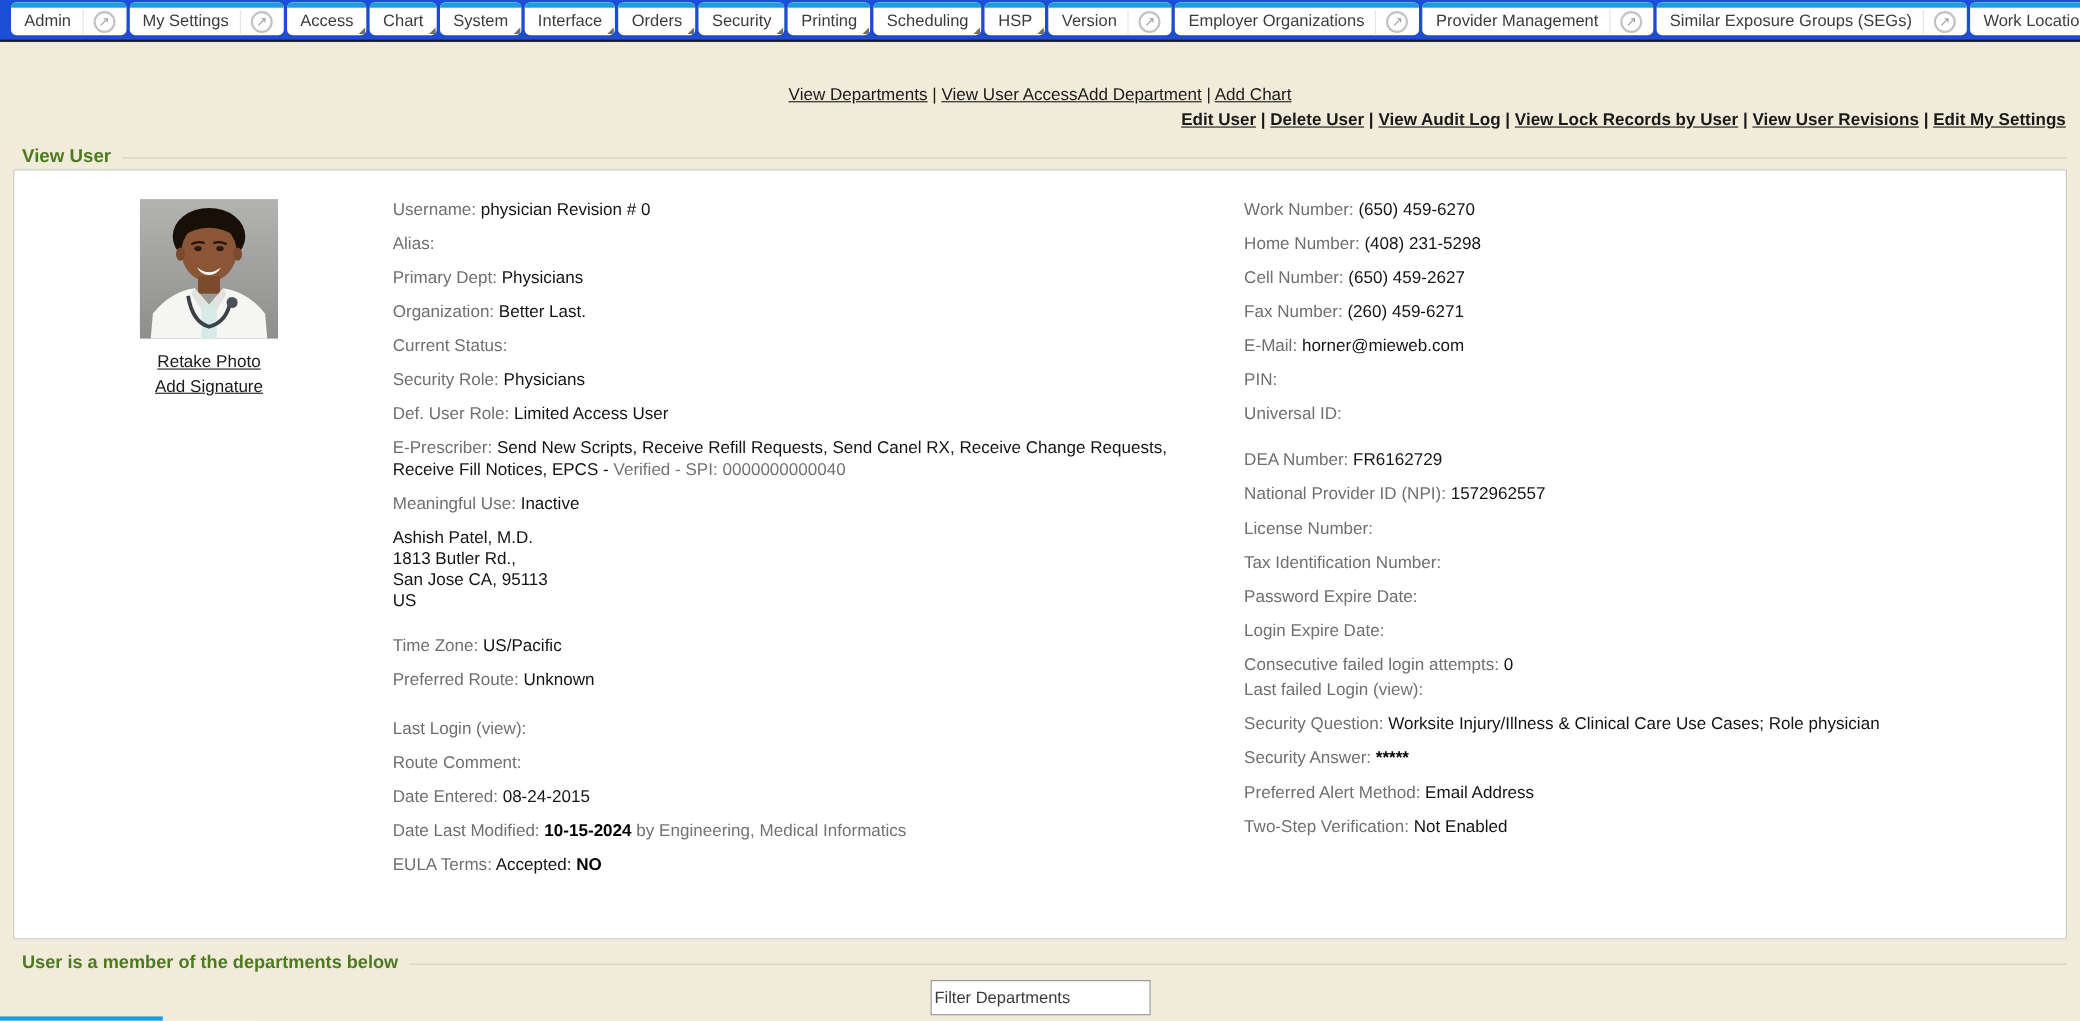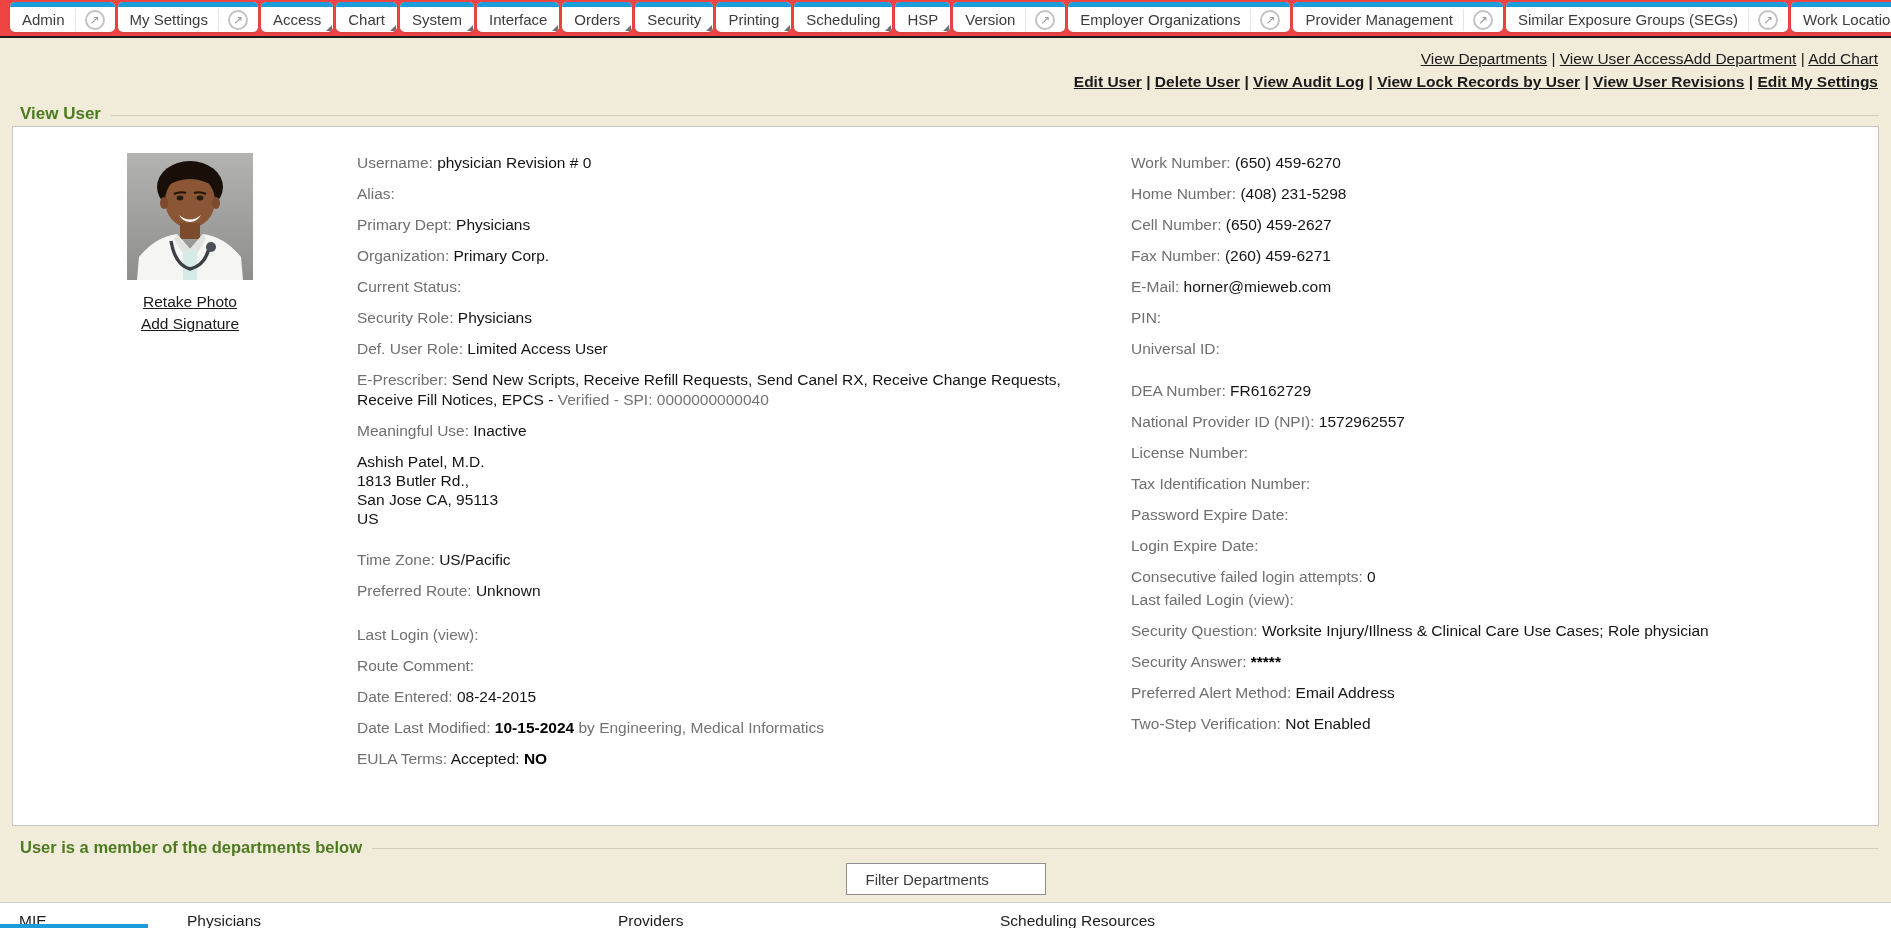--- a/index.html
+++ b/index.html
@@ -5,21 +5,21 @@
   * { box-sizing: border-box; }
   html,body { margin:0; padding:0; }
   body {
     width:1891px; height:928px; overflow:hidden; position:relative;
     background:#f1ebd9;
     font-family:"Liberation Sans", sans-serif;
     color:#141414;
   }
   
   .tabbar {
-    background:#ef4444;
+    background:#1d4ed8;
     padding:2px 0 4px 10px;
     border-bottom:2px solid #1c1c1c;
     display:flex; gap:3px; align-items:flex-start;
     height:38px;
     text-align:center;
   }
   .tab {
     position:relative; background:#ffffff; border-radius:5px;
     overflow:hidden; height:30px;
     display:flex; align-items:center;
@@ -34,21 +34,21 @@
     width:20px; height:20px; border:2px solid #c3c3c3; border-radius:50%;
     color:#9a9a9a; font-size:12px; line-height:16px;
     display:flex; align-items:center; justify-content:center;
   }
   .corner {
     position:absolute; right:1px; bottom:1px; width:0; height:0;
     border-left:6px solid transparent; border-bottom:6px solid #6e6e6e;
   }
   
   .toolbar { padding:12px 13px 0 13px; font-size:15.5px; }
-  .lrow1 { display:flex; justify-content:flex-end; }
+  .lrow1 { display:flex; justify-content:center;margin-top:28px; }
   .lrow2 { display:flex; justify-content:flex-end; margin-top:5px;font-weight:bold; }
   .lgroup { white-space:nowrap; }
   .link { color:#1a1a1a; text-decoration:underline; cursor:pointer; }
   .sep { color:#1a1a1a; }
   
   .legend-row { margin:13px 12px 0 12px; display:flex; align-items:center; }
   .legend-text { color:#4c7a1f; font-weight:bold; font-size:17px; padding-left:8px; white-space:nowrap; }
   .legend-line { flex:1; border-top:1px solid #d5cdb8; margin-left:10px; margin-top:2px; }
   
   .panel {
@@ -63,21 +63,21 @@
   .col-right { flex:1; padding-right:10px; }
   .field-row { font-size:15.5px; line-height:20px; margin-bottom:11px; white-space:pre-wrap; }
   .fr-l { color:#6f6f6f; }
   .fr-t { color:#141414; }
   .fr-b { color:#000000; font-weight:bold; }
   .fr-a { color:#737373; cursor:pointer; }
   .address { font-size:15.5px; line-height:19px; color:#141414; margin-bottom:11px; }
   
   .filter-input {
     display:block; margin:6px auto 7px auto; width:200px; height:32px;
-    border:1px solid #8f8f8f; background:#fff; font-size:15px; padding:2px 19px;
+    border:1px solid #8f8f8f; background:#fff; font-size:15px; padding:2px 3px;
     font-family:"Liberation Sans", sans-serif; color:#222;
   }
   .filter-input::placeholder { color:#3a3a3a; opacity:1; }
   .dept-table { width:100%; border-collapse:collapse; background:#ffffff; table-layout:fixed; }
   .dept-table td {
     font-size:15.5px; color:#1c1c1c; padding:4px 0 4px 19px; height:36px;
     border-top:1px solid #cccccc; white-space:nowrap; overflow:hidden;
   }
   .blue-bar { position:absolute; left:0; bottom:0; width:148px; height:4px; background:#1b9dd9; }
 </style>
@@ -207,21 +207,21 @@
         <circle cx="84" cy="94" r="5" fill="#4a5056"></circle>
       </svg>
       <span class="photo-link">Retake Photo</span><br>
       <span class="photo-link" style="margin-top:4px">Add Signature</span>
     </div>
   </div>
   <div class="col-left" id="fields-left">
       <div class="field-row"><span class="fr-l">Username: </span><span class="fr-t">physician Revision # 0</span></div>
       <div class="field-row"><span class="fr-l">Alias:</span></div>
       <div class="field-row"><span class="fr-l">Primary Dept: </span><span class="fr-t">Physicians</span></div>
-      <div class="field-row"><span class="fr-l">Organization: </span><span class="fr-t">Primary Corp.</span></div>
+      <div class="field-row"><span class="fr-l">Organization: </span><span class="fr-t">Better Last.</span></div>
       <div class="field-row"><span class="fr-l">Current Status:</span></div>
       <div class="field-row"><span class="fr-l">Security Role: </span><span class="fr-t">Physicians</span></div>
       <div class="field-row"><span class="fr-l">Def. User Role: </span><span class="fr-t">Limited Access User</span></div>
       <div class="field-row"><span class="fr-l">E-Prescriber: </span><span class="fr-t">Send New Scripts, Receive Refill Requests, Send Canel RX, Receive Change Requests,</span><br><span class="fr-t">Receive Fill Notices, EPCS - </span><span class="fr-a">Verified - SPI: 0000000000040</span></div>
       <div class="field-row"><span class="fr-l">Meaningful Use: </span><span class="fr-t">Inactive</span></div>
       <div class="address"><span>Ashish Patel, M.D.</span><br><span>1813 Butler Rd.,</span><br><span>San Jose CA, 95113</span><br><span>US</span></div>
       <div class="field-row" style="margin-top: 22px;"><span class="fr-l">Time Zone: </span><span class="fr-t">US/Pacific</span></div>
       <div class="field-row"><span class="fr-l">Preferred Route: </span><span class="fr-t">Unknown</span></div>
       <div class="field-row" style="margin-top: 24px;"><span class="fr-l">Last Login (</span><span class="fr-a">view</span><span class="fr-l">):</span></div>
       <div class="field-row"><span class="fr-l">Route Comment:</span></div>

